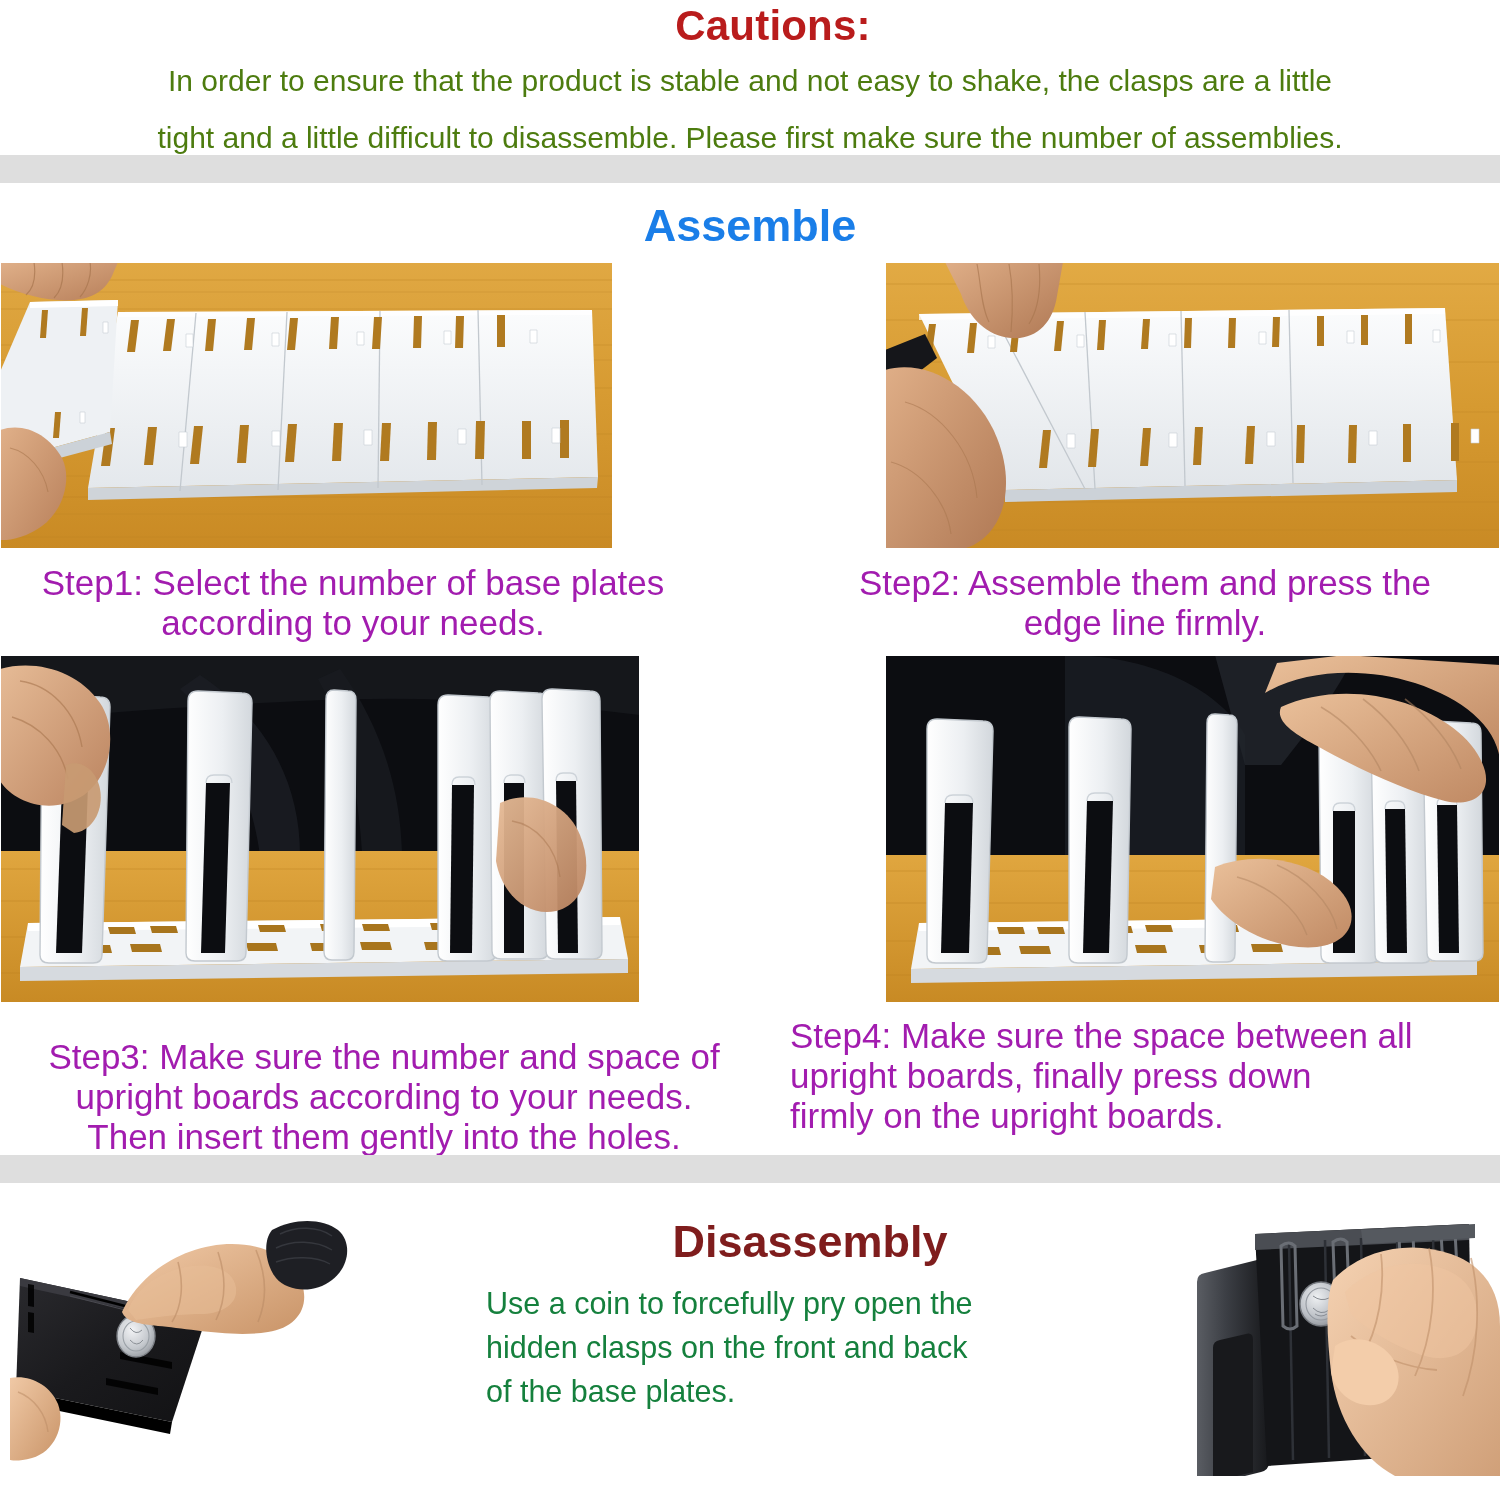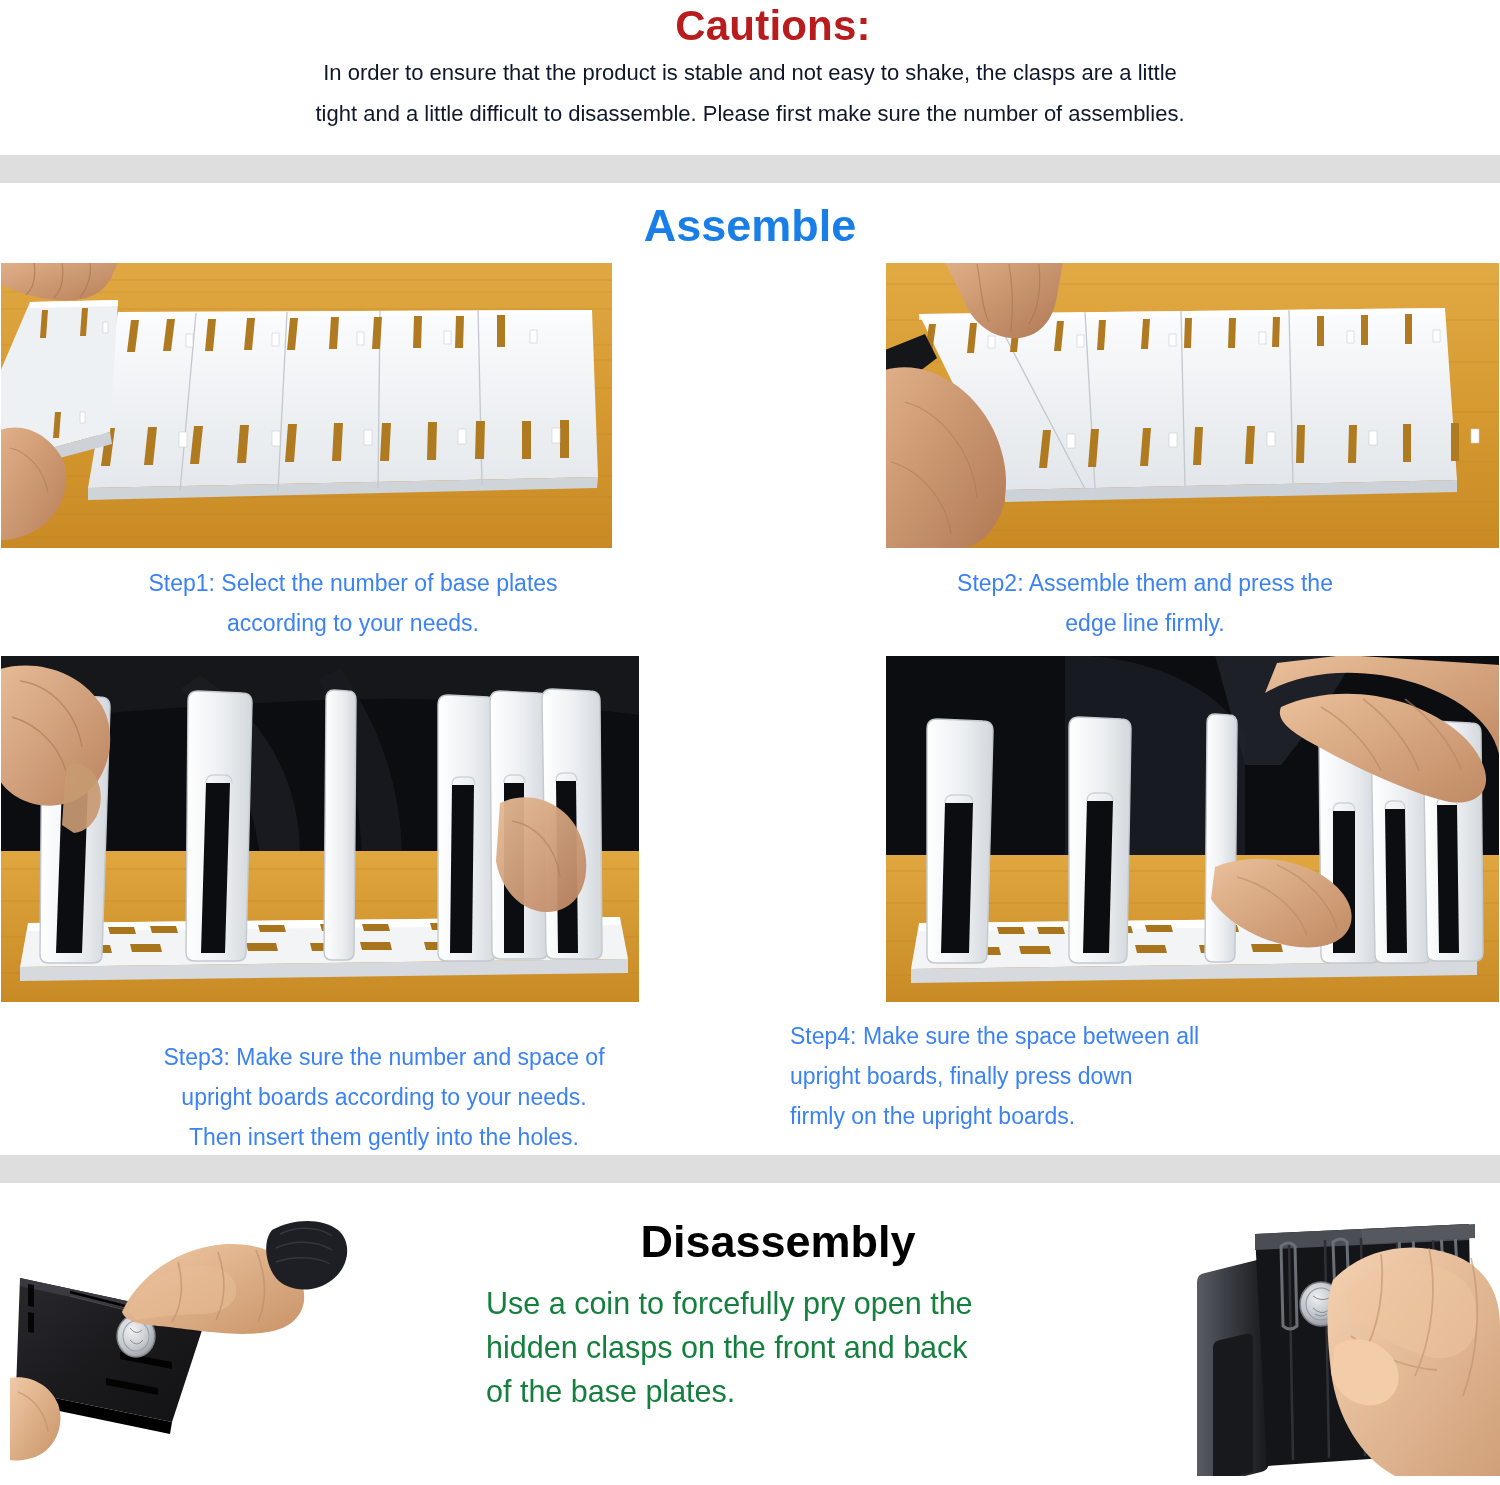--- a/index.html
+++ b/index.html
@@ -6,21 +6,21 @@
   body{width:1500px;height:1485px;font-family:"Liberation Sans",sans-serif;overflow:hidden;}
   .page{position:relative;width:1500px;height:1485px;background:#fff;}
 
   
   .cautions-title{
     position:absolute;left:15px;top:2px;width:1500px;text-align:center;
     font-size:42px;font-weight:bold;color:#b91c1c;letter-spacing:.2px;padding-left:8px;
   }
   .cautions-body{
     position:absolute;left:28px;top:52px;width:1444px;
-    font-size:22px;line-height:41px;color:#0f172a;text-align:center;
+    font-size:30px;line-height:57px;color:#4d7c0f;text-align:center;
     white-space:pre-line;
   }
 
   
   .divider{position:absolute;left:0;width:1500px;height:28px;background:#dedede;}
   .divider.d1{top:155px;}
   .divider.d2{top:1155px;}
 
   
   .assembly-title{
@@ -31,30 +31,30 @@
   
   .photo{position:absolute;overflow:hidden;background:#000;}
   .photo svg{display:block;width:100%;height:100%;}
 
   .p1{left:0px;  top:262px;width:613px;height:287px;}
   .p2{left:885px;top:262px;width:615px;height:287px;}
   .p3{left:0px;  top:655px;width:640px;height:348px;}
   .p4{left:885px;top:655px;width:615px;height:348px;}
 
   
-  .cap{position:absolute;color:#3b82f6;font-size:23px;line-height:40px;white-space:pre-line;}
+  .cap{position:absolute;color:#a21caf;font-size:35px;line-height:40px;white-space:pre-line;}
   .cap.c1{left:8px;  top:563px;width:690px;text-align:center;}
   .cap.c2{left:800px;top:563px;width:690px;text-align:center;}
   .cap.c3{left:4px;  top:1016px;width:760px;text-align:center;margin-top:21px;}
   .cap.c4{left:790px;top:1016px;width:710px;}
 
   
   .dis-title{
-    position:absolute;left:408px;top:1216px;width:740px;text-align:center;
-    font-size:45px;font-weight:bold;color:#000000;
+    position:absolute;left:440px;top:1216px;width:740px;text-align:center;
+    font-size:45px;font-weight:bold;color:#7f1d1d;
   }
   .dis-body{
     position:absolute;left:486px;top:1281px;width:600px;
     font-size:30.5px;line-height:44px;color:#15803d;text-align:left;
     white-space:pre-line;
   }
 
   .cut{position:absolute;}
   .cut svg{display:block;width:100%;height:100%;}
   .cut.left{left:10px;top:1200px;width:360px;height:270px;}

